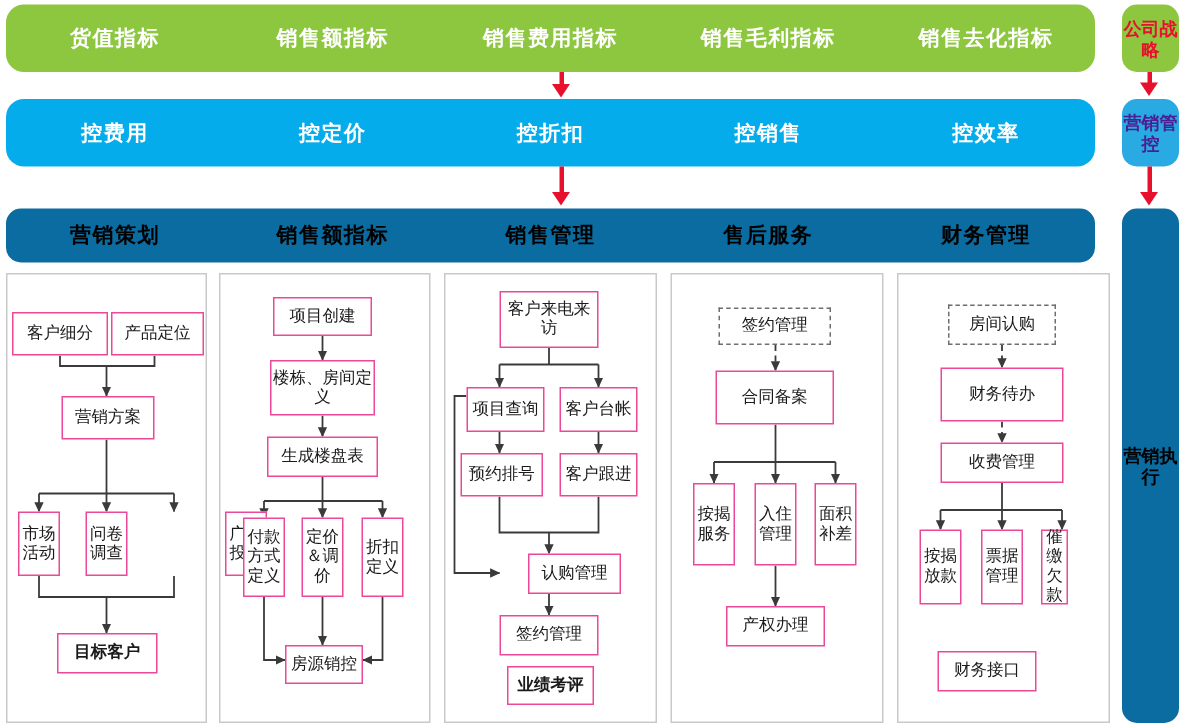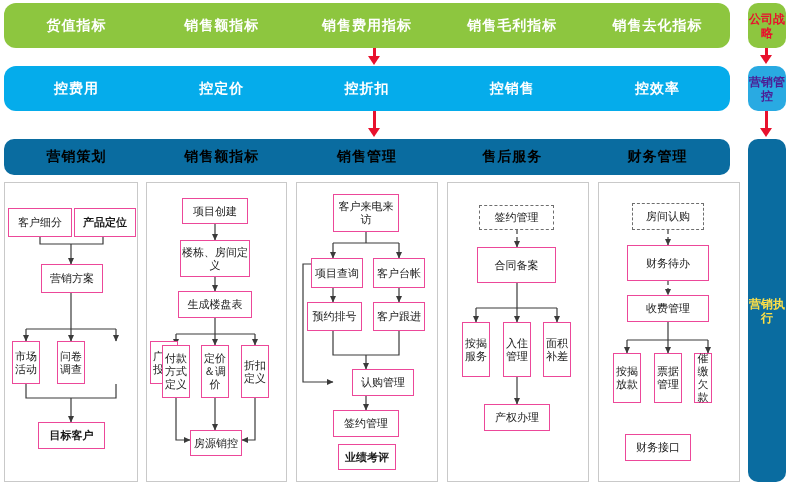--- a/index.html
+++ b/index.html
@@ -104,21 +104,21 @@
     <div class="cell">售后服务</div>
     <div class="cell">财务管理</div>
   </div>
 
   <div class="rail rail-green" style="background: rgb(141, 198, 63); color: rgb(232, 17, 45);">
     <span>公司战略</span>
   </div>
   <div class="rail rail-blue" style="background: rgb(41, 170, 226); color: #4c1d95;">
     <span>营销管控</span>
   </div>
-  <div class="rail rail-dark" style="background: rgb(10, 108, 160); color: #fde047;">
+  <div class="rail rail-dark" style="background: rgb(10, 108, 160); color: #000000;">
     <span>营销执行</span>
   </div>
 
   <div class="redline" style="left:765px;top:48px;width:3px;height:9px;"></div>
   <div class="redhead" style="left:760px;top:55px;"></div>
   <div class="redline" style="left:765px;top:111px;width:3px;height:18px;"></div>
   <div class="redhead" style="left:760px;top:128px;"></div>
 
   <div class="panel p1"></div>
   <div class="panel p2"></div>
@@ -185,21 +185,21 @@
       <path d="M668,281 L668,295" stroke-dasharray="4,3" marker-end="url(#ah)"></path>
       <path d="M668,322 L668,340"></path>
       <path d="M627,340 L708,340"></path>
       <path d="M627,340 L627,353" marker-end="url(#ah)"></path>
       <path d="M668,340 L668,353" marker-end="url(#ah)"></path>
       <path d="M708,340 L708,353" marker-end="url(#ah)"></path>
     </g>
   </svg>
 
   <div class="node" style="left:8px;top:208px;width:64px;height:29px;">客户细分</div>
-  <div class="node" style="left:74px;top:208px;width:62px;height:29px;font-weight:bold;">产品定位</div>
+  <div class="node" style="left:74px;top:208px;width:62px;height:29px;">产品定位</div>
   <div class="node" style="left:41px;top:264px;width:62px;height:29px;">营销方案</div>
   <div class="node" style="left:12px;top:341px;width:28px;height:43px;">市场活动</div>
   <div class="node" style="left:57px;top:341px;width:28px;height:43px;">问卷调查</div>
   <div class="node" style="left:102px;top:341px;width:28px;height:43px;margin-left:48px;">广告投放</div>
   <div class="node bold" style="left:38px;top:422px;width:67px;height:27px;">目标客户</div>
 
   <div class="node" style="left:182px;top:198px;width:66px;height:26px;">项目创建</div>
   <div class="node" style="left:180px;top:240px;width:70px;height:37px;">楼栋、房间定义</div>
   <div class="node" style="left:178px;top:291px;width:74px;height:27px;">生成楼盘表</div>
   <div class="node" style="left:162px;top:345px;width:28px;height:53px;">付款方式定义</div>

